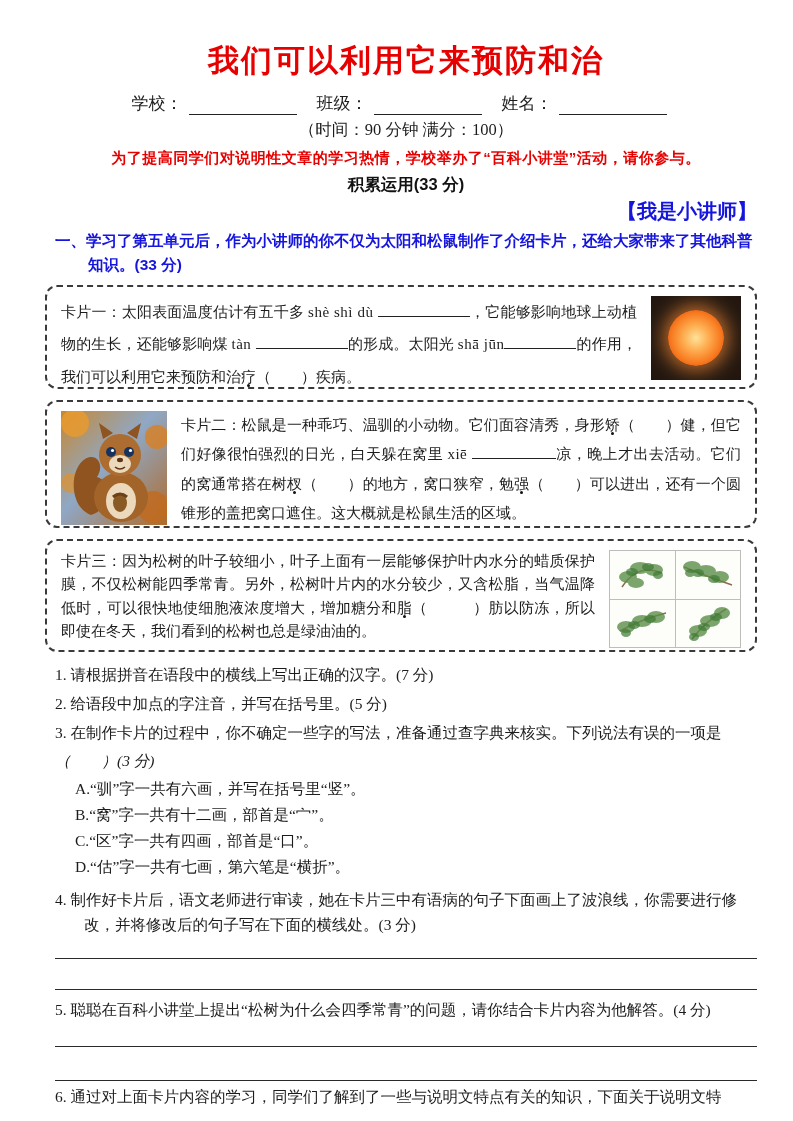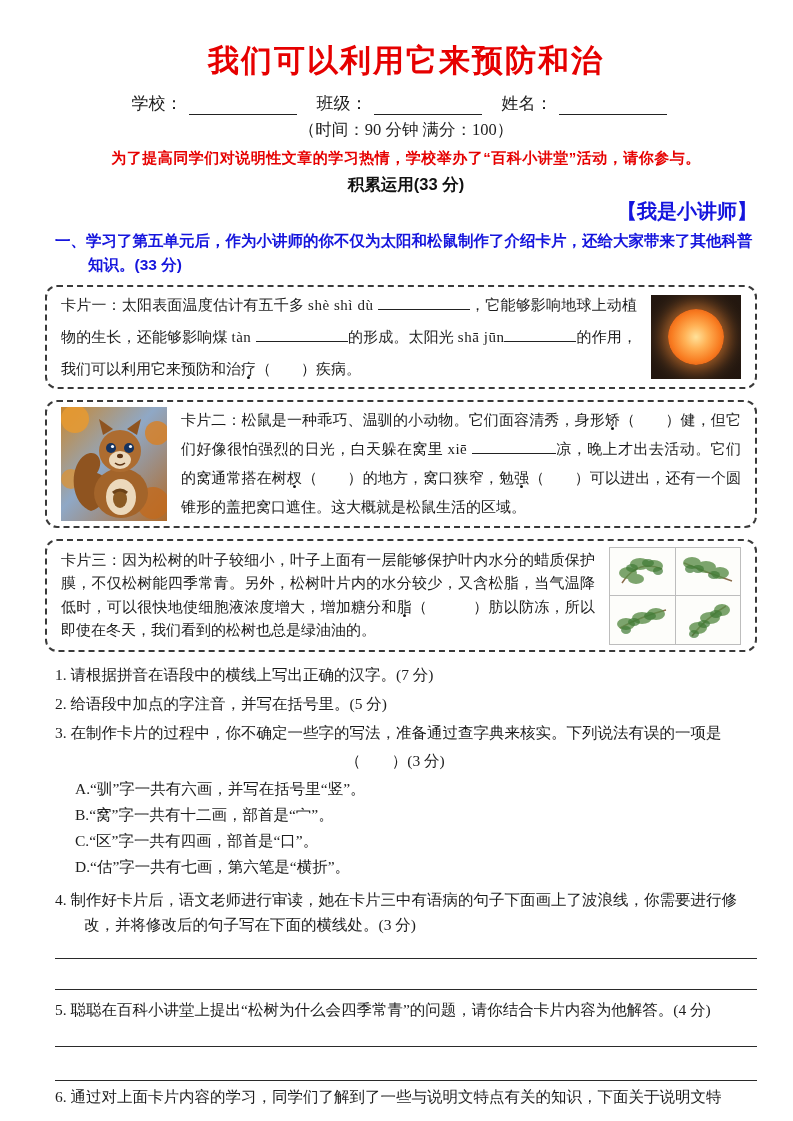--- a/index.html
+++ b/index.html
@@ -53,21 +53,21 @@
   .q-main{
     color:#1515dd;font-weight:bold;font-size:15.5px;line-height:1.55;
     font-family:"Liberation Sans","DejaVu Sans",sans-serif;
     margin:2px 0 8px 0;
     padding-left:33px;text-indent:-33px;
   }
   
   .card{
     border:2px dashed #3a3a3a;border-radius:12px;
     margin:0 0 11px -10px;width:712px;box-sizing:border-box;
-    padding:9px 14px;display:flex;gap:14px;align-items:center;
+    padding:9px 14px;display:flex;gap:14px;align-items:flex-start;
     background:#fff;
   }
   .card-text{flex:1;text-align:justify;}
   .lh-card1{line-height:2.15;}
   .lh-card2{line-height:1.95;}
   .lh-card3{line-height:1.55;}
   .blank{display:inline-block;height:1.02em;border-bottom:1.3px solid #222;vertical-align:baseline;}
   .pinyin{letter-spacing:0.5px;}
   .dot-char{position:relative;}
   .dot-char::after{
@@ -90,21 +90,21 @@
   
   .pine-grid{
     flex:0 0 auto;width:130px;height:96px;
     display:grid;grid-template-columns:1fr 1fr;grid-template-rows:1fr 1fr;
     gap:1px;background:#bdbdbd;border:1px solid #bdbdbd;
   }
   .pine-cell{background:#fdfdfa;display:flex;align-items:center;justify-content:center;}
   
   .q{line-height:1.6;margin:4px 0;padding-left:29px;text-indent:-29px;}
   .q.no-hang{padding-left:0;text-indent:0;}
-  .q3-slot{text-align:center;padding-right:22px;line-height:1.6;margin:2px 0 2px 0;}
+  .q3-slot{text-align:left;padding-right:22px;line-height:1.6;margin:2px 0 2px 0;font-style:italic;}
   .opt{margin-left:20px;line-height:1.68;}
   .ans-line{border-bottom:1.4px solid #2a2a2a;height:0;width:702px;margin-left:0;}
   .gap20{margin-top:20px;}
   .gap30{margin-top:30px;}
   .gap23{margin-top:23px;}
   .gap33{margin-top:33px;}
   .sub-title2{margin-top:12px;}
 </style>
 </head>
 <body>

